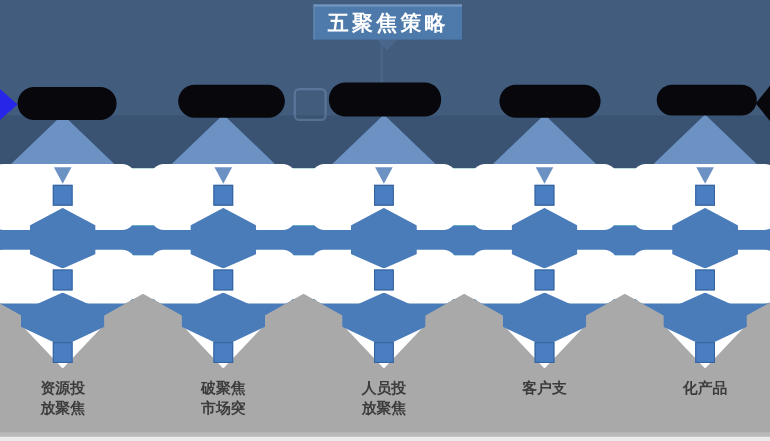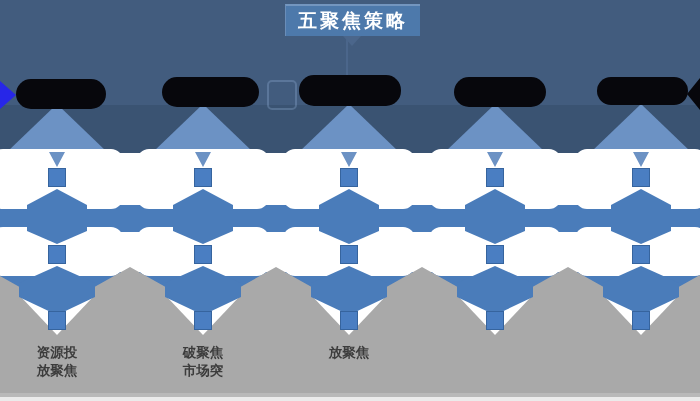--- a/index.html
+++ b/index.html
@@ -97,37 +97,40 @@
       </div>
       <div style="position: absolute; left: 341px; top: 152px; width: 0px; height: 0px; border-left: 8px solid transparent; border-right: 8px solid transparent; border-top: 15px solid rgb(108, 146, 196);"></div>
       <div style="position: absolute; left: 319px; top: 189px; width: 60px; height: 55px; background: rgb(74, 124, 186); clip-path: polygon(50% 0px, 100% 16px, 100% 42px, 50% 100%, 0px 42px, 0px 16px);"></div>
       <div style="position: absolute; left: 313px; top: 297px; width: 72px; height: 38px; background: rgb(255, 255, 255); clip-path: polygon(0px 0px, 100% 0px, 50% 100%);"></div>
       <div style="position: absolute; left: 311px; top: 266px; width: 76px; height: 49px; background: rgb(74, 124, 186); clip-path: polygon(50% 0px, 100% 17px, 100% 31px, 50% 100%, 0px 31px, 0px 17px);"></div>
       <div style="position: absolute; left: 340px; top: 168px; width: 16px; height: 17px; background: rgb(74, 126, 194); border: 1px solid rgb(54, 100, 158);"></div>
       <div style="position: absolute; left: 340px; top: 245px; width: 16px; height: 17px; background: rgb(74, 126, 194); border: 1px solid rgb(54, 100, 158);"></div>
       <div style="position: absolute; left: 340px; top: 311px; width: 16px; height: 17px; background: rgb(74, 126, 194); border: 1px solid rgb(54, 100, 158);"></div>
       <div style="position: absolute; left: 299px; top: 75px; width: 102px; height: 31px; background: rgb(7, 7, 12); border-radius: 15px;"></div>
       <div class="abs col-label" style="position: absolute; left: 301px;">
+        <div>人员投</div>
         <div>放聚焦</div>
       </div>
       <div style="position: absolute; left: 487px; top: 152px; width: 0px; height: 0px; border-left: 8px solid transparent; border-right: 8px solid transparent; border-top: 15px solid rgb(108, 146, 196);"></div>
       <div style="position: absolute; left: 465px; top: 189px; width: 60px; height: 55px; background: rgb(74, 124, 186); clip-path: polygon(50% 0px, 100% 16px, 100% 42px, 50% 100%, 0px 42px, 0px 16px);"></div>
       <div style="position: absolute; left: 459px; top: 297px; width: 72px; height: 38px; background: rgb(255, 255, 255); clip-path: polygon(0px 0px, 100% 0px, 50% 100%);"></div>
       <div style="position: absolute; left: 457px; top: 266px; width: 76px; height: 49px; background: rgb(74, 124, 186); clip-path: polygon(50% 0px, 100% 17px, 100% 31px, 50% 100%, 0px 31px, 0px 17px);"></div>
       <div style="position: absolute; left: 486px; top: 168px; width: 16px; height: 17px; background: rgb(74, 126, 194); border: 1px solid rgb(54, 100, 158);"></div>
       <div style="position: absolute; left: 486px; top: 245px; width: 16px; height: 17px; background: rgb(74, 126, 194); border: 1px solid rgb(54, 100, 158);"></div>
       <div style="position: absolute; left: 486px; top: 311px; width: 16px; height: 17px; background: rgb(74, 126, 194); border: 1px solid rgb(54, 100, 158);"></div>
       <div style="position: absolute; left: 454px; top: 77px; width: 92px; height: 30px; background: rgb(7, 7, 12); border-radius: 15px;"></div>
       <div class="abs col-label" style="position: absolute; left: 447px;">
+        <div>客户支</div>
       </div>
       <div style="position: absolute; left: 633px; top: 152px; width: 0px; height: 0px; border-left: 8px solid transparent; border-right: 8px solid transparent; border-top: 15px solid rgb(108, 146, 196);"></div>
       <div style="position: absolute; left: 611px; top: 189px; width: 60px; height: 55px; background: rgb(74, 124, 186); clip-path: polygon(50% 0px, 100% 16px, 100% 42px, 50% 100%, 0px 42px, 0px 16px);"></div>
       <div style="position: absolute; left: 605px; top: 297px; width: 72px; height: 38px; background: rgb(255, 255, 255); clip-path: polygon(0px 0px, 100% 0px, 50% 100%);"></div>
       <div style="position: absolute; left: 603px; top: 266px; width: 76px; height: 49px; background: rgb(74, 124, 186); clip-path: polygon(50% 0px, 100% 17px, 100% 31px, 50% 100%, 0px 31px, 0px 17px);"></div>
       <div style="position: absolute; left: 632px; top: 168px; width: 16px; height: 17px; background: rgb(74, 126, 194); border: 1px solid rgb(54, 100, 158);"></div>
       <div style="position: absolute; left: 632px; top: 245px; width: 16px; height: 17px; background: rgb(74, 126, 194); border: 1px solid rgb(54, 100, 158);"></div>
       <div style="position: absolute; left: 632px; top: 311px; width: 16px; height: 17px; background: rgb(74, 126, 194); border: 1px solid rgb(54, 100, 158);"></div>
       <div style="position: absolute; left: 597px; top: 77px; width: 91px; height: 28px; background: rgb(7, 7, 12); border-radius: 15px;"></div>
       <div class="abs col-label" style="position: absolute; left: 593px;">
+        <div>化产品</div>
       </div>
     </div>
 
 </div>
 
 </body></html>

